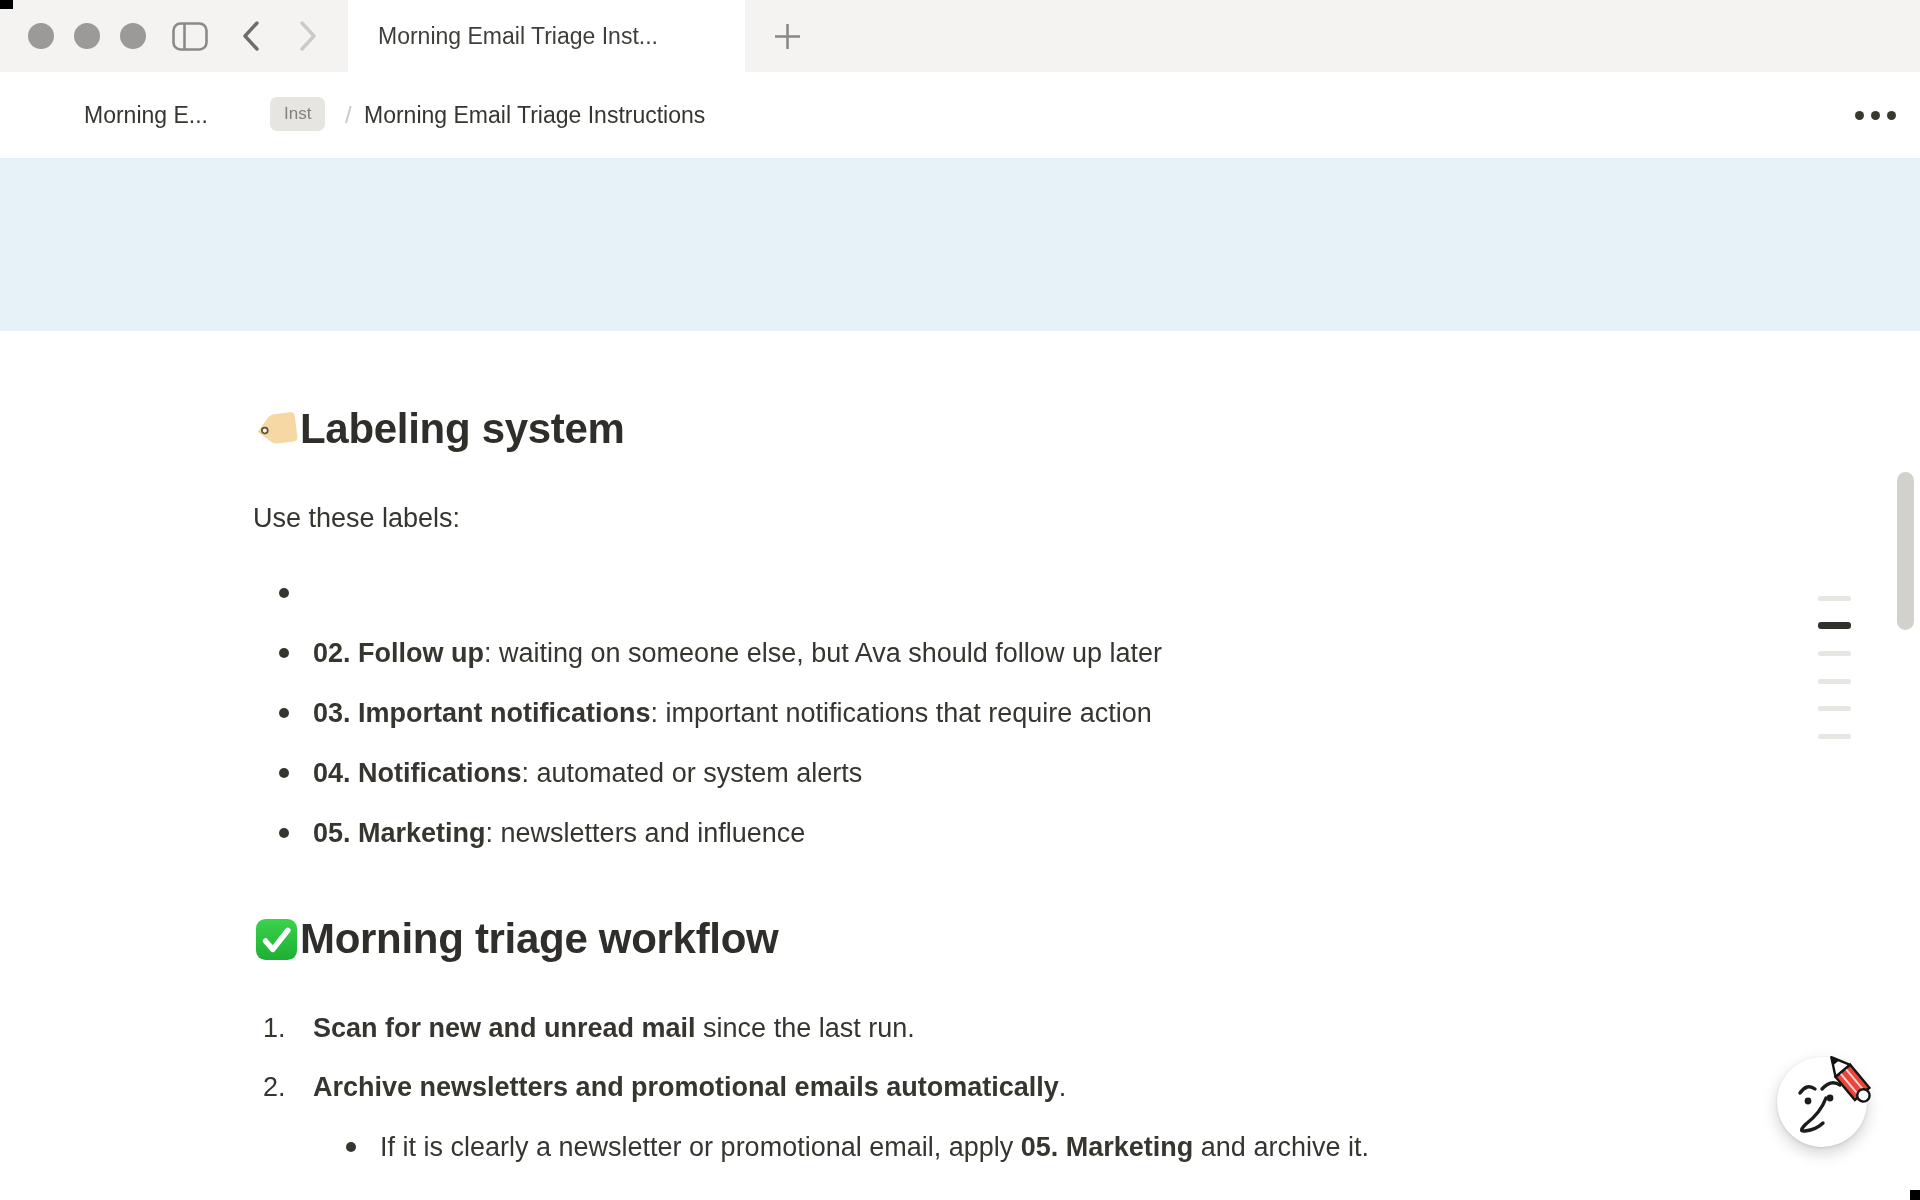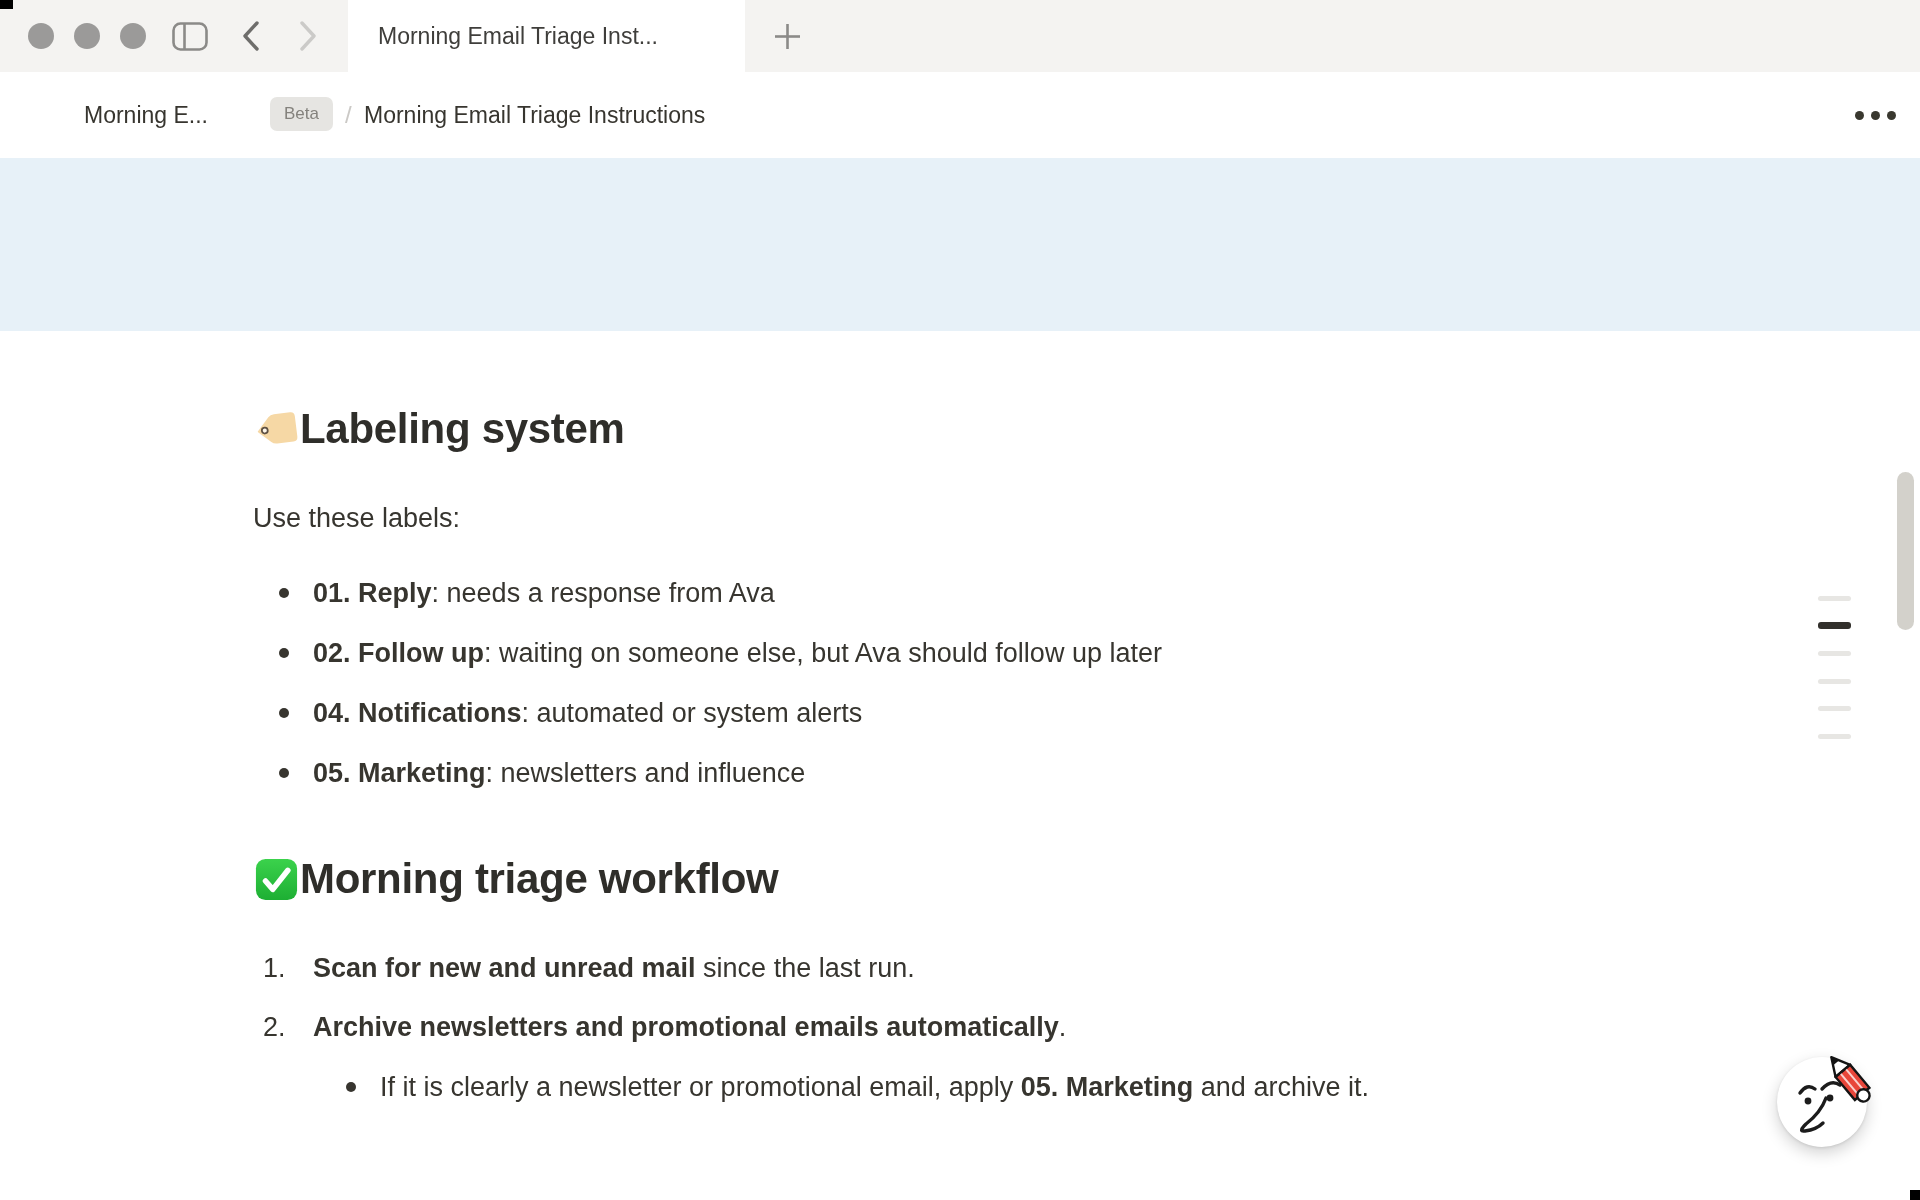--- a/index.html
+++ b/index.html
@@ -135,21 +135,21 @@
       <rect x="30" y="45" width="7" height="13" fill="#fff" stroke="#141414" stroke-width="2.4"></rect>
       <g transform="rotate(-14 24 12)">
         <rect x="18" y="8" width="13" height="8" rx="1.5" fill="#fff" stroke="#141414" stroke-width="2.2"></rect>
       </g>
       <path d="M14,46 L14,29 C14,20 21,15.5 28,15.5 L41,15.5 C49,15.5 53,21.5 53,29 L53,46 Z" fill="#fff" stroke="#141414" stroke-width="2.6" stroke-linejoin="round"></path>
       <path d="M29,16 C23,17.5 20.5,23 20.5,30 L20.5,45.5" fill="none" stroke="#141414" stroke-width="2.4"></path>
       <circle cx="36.5" cy="30" r="2.8" fill="#141414"></circle>
       <circle cx="46.5" cy="30" r="2.8" fill="#141414"></circle>
     </svg>
     <span class="crumb-ws">Morning E...</span>
-    <span class="beta-badge">Beta</span>
+    <span class="beta-badge">Inst</span>
     <span class="crumb-sep">/</span>
     <span class="crumb-page">Morning Email Triage Instructions</span>
     <div class="more-icon">
         <i></i>
         <i></i>
         <i></i>
       </div>
   </div>
 
   <div class="callout">
@@ -177,25 +177,28 @@
         </g>
       </svg>
       <span class="h2-text">Labeling system</span>
     </div>
 
     <p class="intro">Use these labels:</p>
 
     <ul class="labels">
       <li>
         <span class="bullet-dot"></span>
-        <span><b>01. Reply</b><span>: needs a response from Ava</span></span>
       </li>
       <li>
         <span class="bullet-dot"></span>
         <span><b>02. Follow up</b><span>: waiting on someone else, but Ava should follow up later</span></span>
+      </li>
+      <li>
+        <span class="bullet-dot"></span>
+        <span><b>03. Important notifications</b><span>: important notifications that require action</span></span>
       </li>
       <li>
         <span class="bullet-dot"></span>
         <span><b>04. Notifications</b><span>: automated or system alerts</span></span>
       </li>
       <li>
         <span class="bullet-dot"></span>
         <span><b>05. Marketing</b><span>: newsletters and influence</span></span>
       </li>
     </ul>

